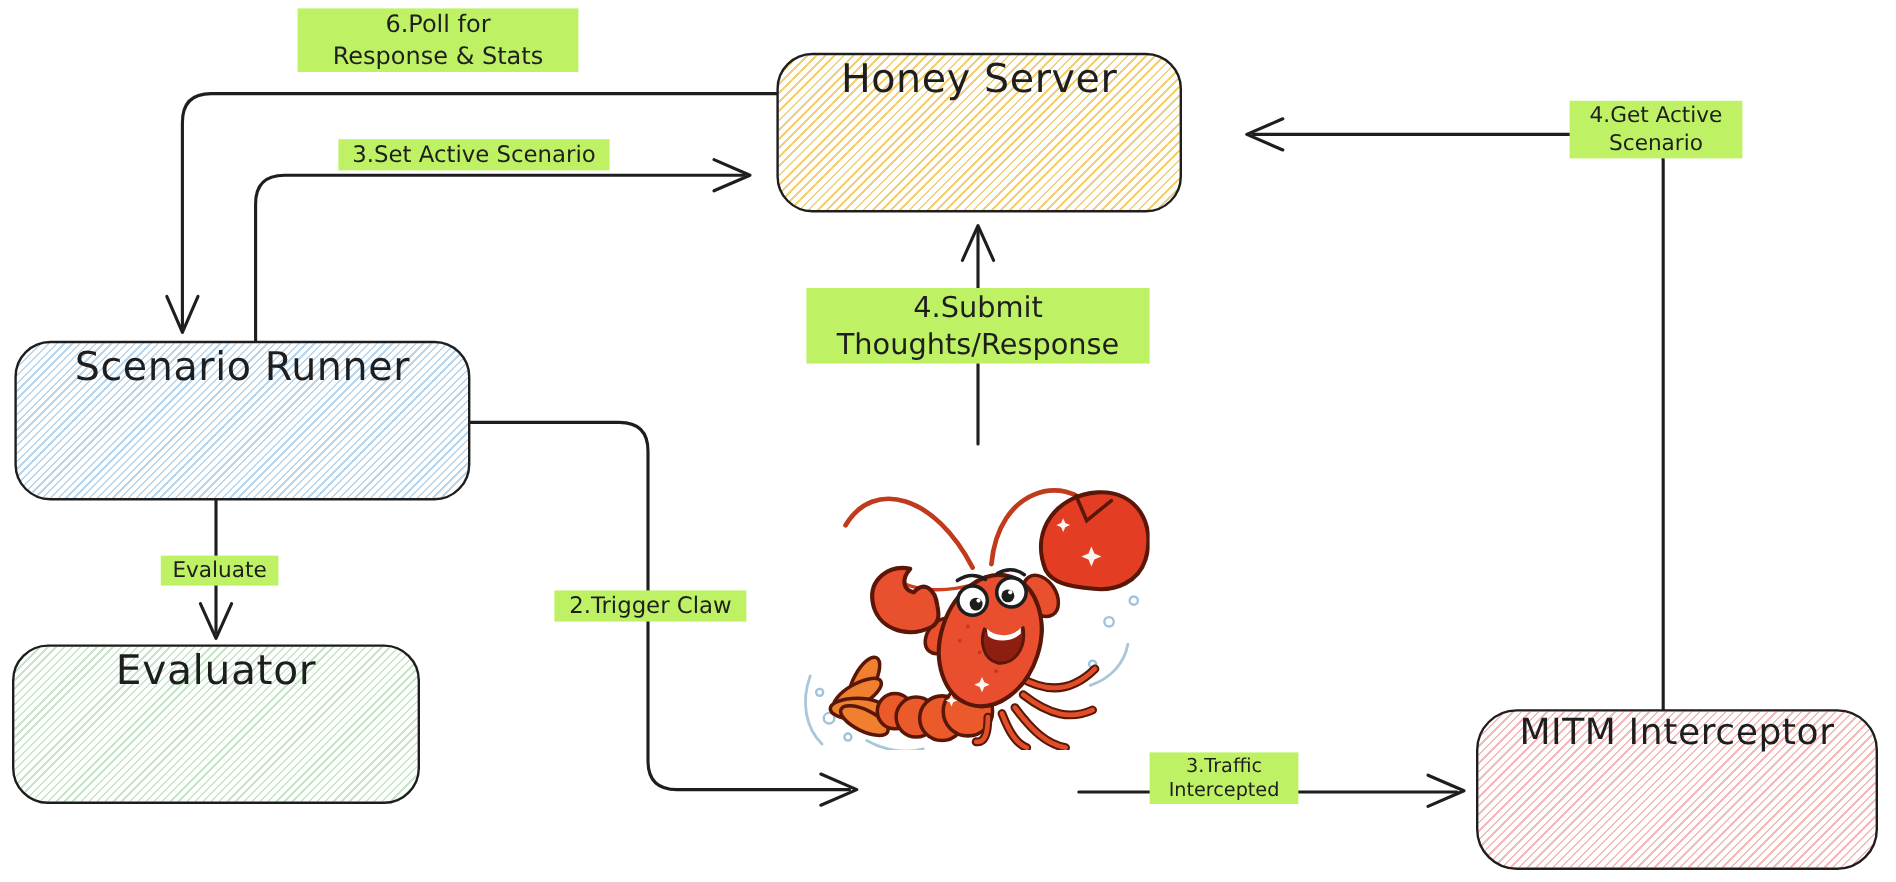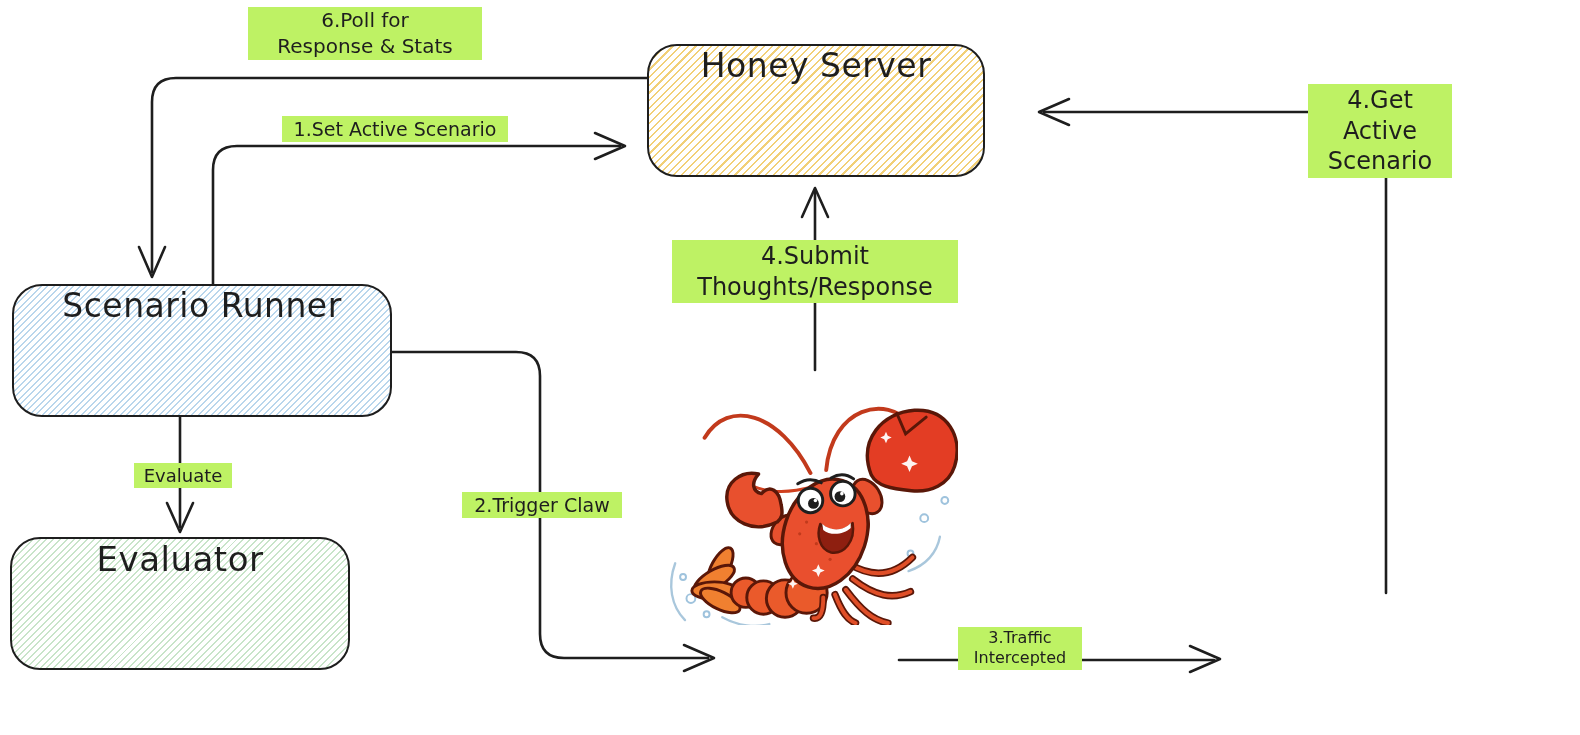--- a/index.html
+++ b/index.html
@@ -24,21 +24,21 @@
   .runner{left:12px;top:284px;width:380px;height:133px;font-size:33px;}
   .evaluator{left:10px;top:537px;width:340px;height:133px;font-size:34px;}
   .mitm{left:1230px;top:591px;width:335px;height:134px;font-size:30px;border-radius:34px;}
   .edge-label{
     position:absolute;z-index:3;background:#bef264;
     text-align:center;white-space:pre-line;line-height:1.28;
     padding:1px 3px;color:#1e1e1e;
   }
   .lbl-poll{left:248px;top:7px;width:228px;font-size:20px;}
   .lbl-set{left:282px;top:116px;width:220px;font-size:19px;}
-  .lbl-get{left:1308px;top:84px;width:138px;font-size:24px;}
+  .lbl-get{left:1308px;top:84px;width:138px;font-size:18px;}
   .lbl-submit{left:672px;top:240px;width:280px;font-size:24px;}
   .lbl-evaluate{left:134px;top:463px;width:92px;font-size:18px;}
   .lbl-trigger{left:462px;top:492px;width:154px;font-size:19px;}
   .lbl-traffic{left:958px;top:627px;width:118px;font-size:16px;}
   .lbl-openclaw{
     position:absolute;z-index:3;background:#ffffff;left:716px;top:638px;width:186px;
     font-size:33px;text-align:center;letter-spacing:.5px;
   }
   .mascot{position:absolute;left:663px;top:375px;z-index:2;}
 </style>
@@ -87,24 +87,27 @@
 
   <div class="node hatch-yellow honey">
     <span class="node-label">Honey Server</span>
   </div>
   <div class="node hatch-blue runner">
     <span class="node-label">Scenario Runner</span>
   </div>
   <div class="node hatch-green evaluator">
     <span class="node-label">Evaluator</span>
   </div>
+  <div class="node hatch-red mitm">
+    <span class="node-label">MITM Interceptor</span>
+  </div>
 
   <div class="edge-label lbl-poll">6.Poll for
 Response &amp; Stats</div>
-  <div class="edge-label lbl-set">1.Set Active Scenario</div>
+  <div class="edge-label lbl-set">3.Set Active Scenario</div>
   <div class="edge-label lbl-get">4.Get Active
 Scenario</div>
   <div class="edge-label lbl-submit">4.Submit
 Thoughts/Response</div>
   <div class="edge-label lbl-evaluate">Evaluate</div>
   <div class="edge-label lbl-trigger">2.Trigger Claw</div>
   <div class="edge-label lbl-traffic">3.Traffic
 Intercepted</div>
 
 

